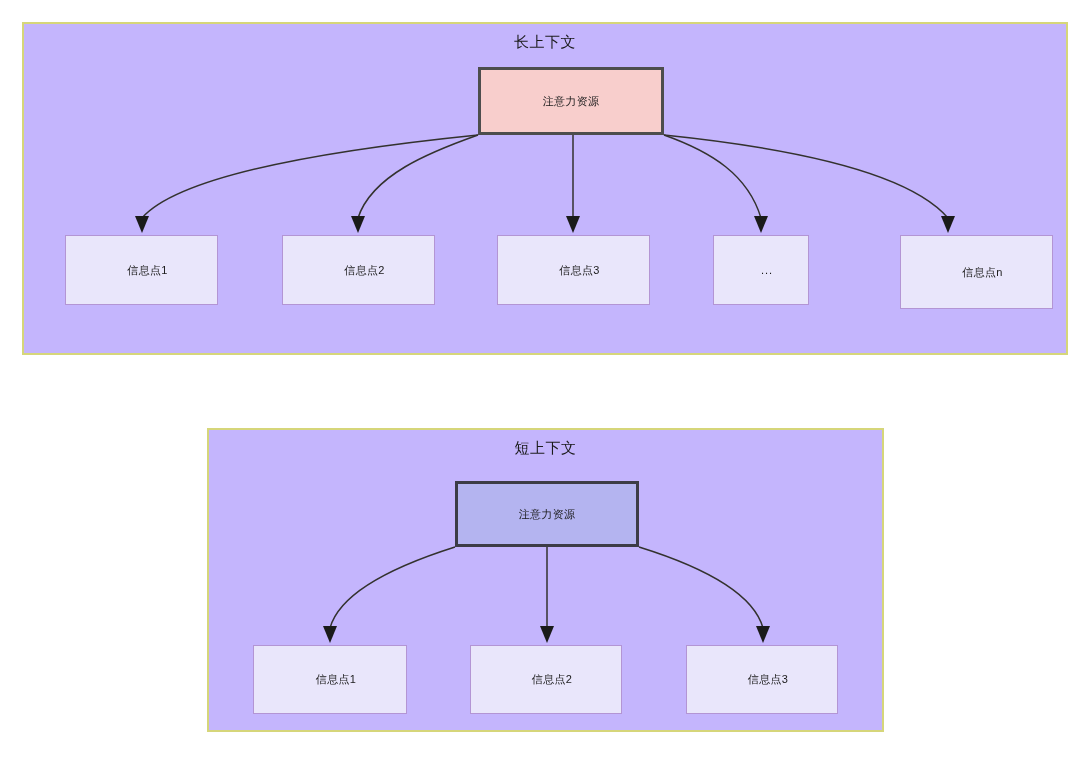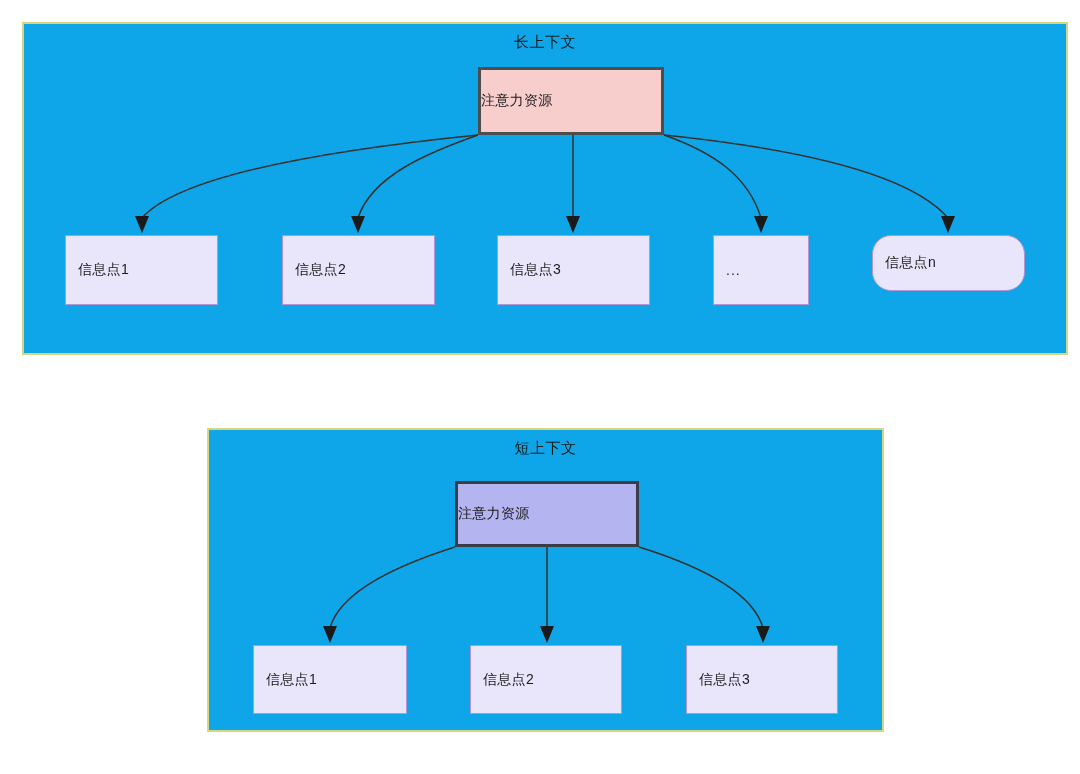--- a/index.html
+++ b/index.html
@@ -17,21 +17,21 @@
   #canvas {
     position: absolute;
     left: 0;
     top: 0;
     width: 1080px;
     height: 774px;
   }
   .container-box {
     position: absolute;
     box-sizing: border-box;
-    background: #0ea5e9;
+    background: #c4b5fd;
     border: 2px solid #d6d67a;
   }
   #container-long {
     left: 22px;
     top: 22px;
     width: 1046px;
     height: 333px;
   }
   #container-short {
     left: 207px;
@@ -47,21 +47,22 @@
     left: 0;
     font-size: 15px;
     color: #1a1a1a;
     letter-spacing: 0.5px;
   }
   .node {
     position: absolute;
     box-sizing: border-box;
     display: flex;
     align-items: center;
-    font-size: 14px;
+    justify-content: center;
+    font-size: 11px;
     color: #1a1a1a;
     letter-spacing: 0.3px;
     z-index: 3;
   }
   .node-root-red {
     background: #f8cecc;
     border: 3px solid #4d4d4d;
   }
   .node-root-blue {
     background: #b4b4f0;
@@ -70,21 +71,21 @@
   .node-leaf {
     background: #e9e6fb;
     border: 1.6px solid #b395d4;
     padding-left: 12px;
   }
   #node-long-root   { left: 478px; top: 67px;  width: 186px; height: 68px; }
   #node-long-leaf-1 { left: 65px;  top: 235px; width: 153px; height: 70px; }
   #node-long-leaf-2 { left: 282px; top: 235px; width: 153px; height: 70px; }
   #node-long-leaf-3 { left: 497px; top: 235px; width: 153px; height: 70px; }
   #node-long-leaf-4 { left: 713px; top: 235px; width: 96px;  height: 70px; }
-  #node-long-leaf-5 { left: 872px; top: 235px; width: 153px; height: 56px; border-radius: 19px; }
+  #node-long-leaf-5 { left: 900px; top: 235px; width: 153px; height: 74px; }
   #node-short-root   { left: 455px; top: 481px; width: 184px; height: 66px; }
   #node-short-leaf-1 { left: 253px; top: 645px; width: 154px; height: 69px; }
   #node-short-leaf-2 { left: 470px; top: 645px; width: 152px; height: 69px; }
   #node-short-leaf-3 { left: 686px; top: 645px; width: 152px; height: 69px; }
   .edge-layer {
     position: absolute;
     left: 0; top: 0;
     width: 1080px;
     height: 774px;
     z-index: 2;

